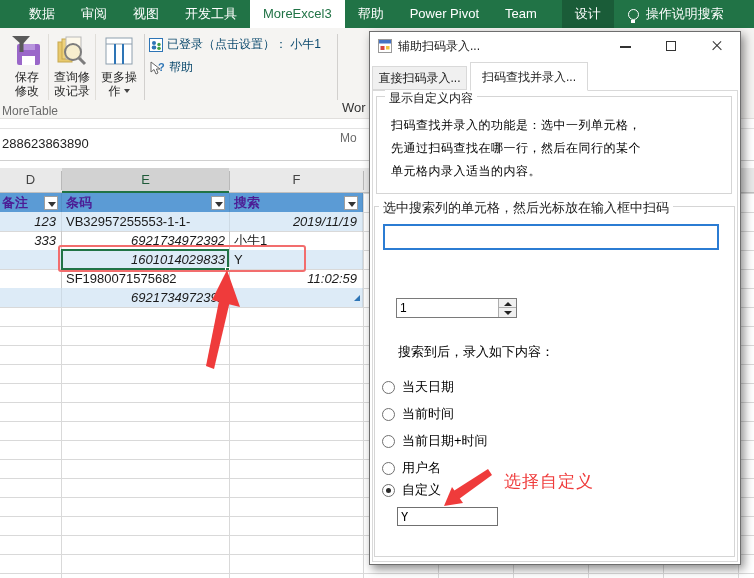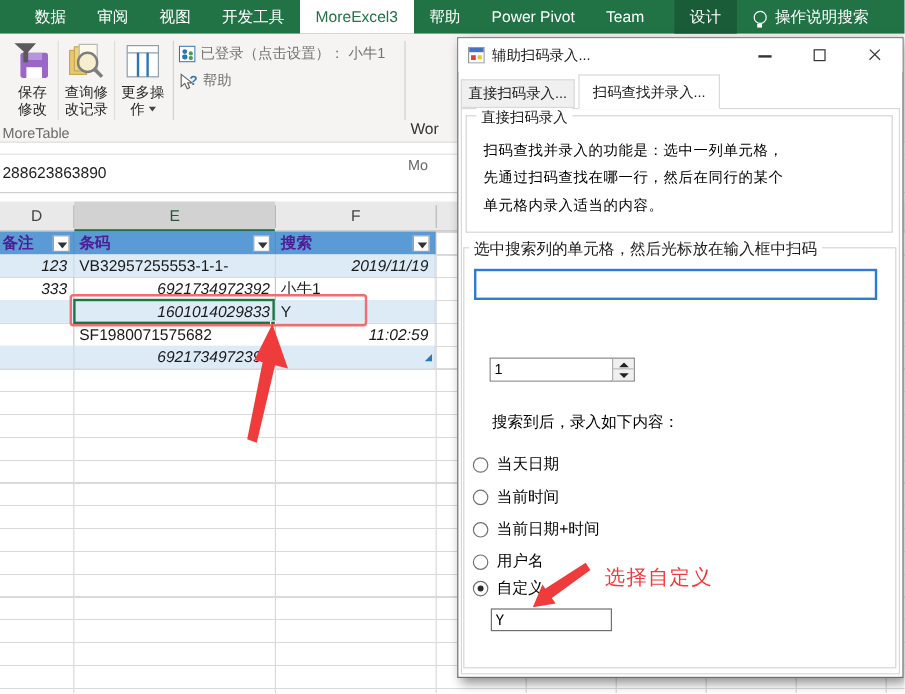--- a/index.html
+++ b/index.html
@@ -23,21 +23,21 @@
   .bulb:after { content:""; position:absolute; left:2.5px; top:10px; width:4px; height:3px; background:#fff; }
 
   
   .ribbon { position:absolute; left:0; top:28px; width:754px; height:91px; background:#f5f4f2;
     border-bottom:1px solid #e1dfdd; z-index:20; }
   .bigbtn { position:absolute; top:6px; width:44px; height:74px; text-align:center; font-size:12px; color:#262626; }
   .bigbtn .ic { display:block; margin:0 auto 2px; }
   .bigbtn .l { line-height:13px; }
   .rdiv { position:absolute; top:6px; width:1px; height:66px; background:#e0ded9; }
   .rdiv.strong { background:#d2d0ce; }
-  .smallrow { position:absolute; left:149px; display:flex; align-items:center; gap:4px; font-size:12px; color:#737373; }
+  .smallrow { position:absolute; left:149px; display:flex; align-items:center; gap:4px; font-size:12px; color:#0c4a6e; }
   .grouplabel { position:absolute; font-size:12px; color:#6a6a6a; }
   .clip1 { position:absolute; left:342px; top:72px; font-size:13px; color:#333; }
   .clip2 { position:absolute; left:340px; top:103px; font-size:12px; color:#6a6a6a; }
 
   
   .fbar-line1 { position:absolute; left:0; top:128px; width:754px; height:1px; background:#e3e3e3; z-index:3; }
   .fbar-line2 { position:absolute; left:0; top:160px; width:754px; height:1px; background:#d0d0d0; z-index:3; }
   .fvalue { position:absolute; left:2px; top:136px; font-size:13px; color:#222; z-index:3; }
 
   
@@ -64,21 +64,21 @@
     border-left:6px solid transparent; border-bottom:6px solid #2e75b6; }
 
   
   .anno { position:absolute; z-index:40; pointer-events:none; }
   .redrect { left:58px; top:245px; width:248px; height:27px; border:2px solid #f26d6d; border-radius:3px; }
   .rednote1 { left:187px; top:371px; font-size:17px; color:#ef3b3b; letter-spacing:1px; white-space:nowrap; }
   .rednote2 { left:504px; top:470px; font-size:17px; color:#ef3b3b; letter-spacing:1px; white-space:nowrap; z-index:45; }
   .arrows { left:0; top:0; width:754px; height:578px; z-index:44; }
 
   
-  .dialog { position:absolute; left:381px; top:31px; width:372px; height:534px; background:#fff;
+  .dialog { position:absolute; left:369px; top:31px; width:372px; height:534px; background:#fff;
     border:1px solid #6e6e6e; box-shadow:3px 4px 9px rgba(0,0,0,0.45); z-index:30; font-size:12px; color:#1a1a1a; }
   .dtitle { position:absolute; left:0; top:0; width:100%; height:28px; background:#fff; }
   .dtitle .txt { position:absolute; left:28px; top:0; line-height:28px; font-size:12px; }
   .dicon { position:absolute; left:8px; top:7px; }
   .winbtns { position:absolute; right:0; top:0; height:28px; display:flex; }
   .wbtn { width:46px; height:28px; position:relative; }
   .g-min { position:absolute; left:18px; top:14px; width:11px; height:1.5px; background:#333; }
   .g-max { position:absolute; left:18px; top:9px; width:10px; height:10px; border:1.2px solid #333; }
   .g-x1,.g-x2 { position:absolute; left:17px; top:13px; width:12px; height:1.4px; background:#333; }
   .g-x1 { transform:rotate(45deg); } .g-x2 { transform:rotate(-45deg); }
@@ -283,21 +283,21 @@
             <span class="g-x2"></span>
           </div>
       </div>
     </div>
 
     <div class="dtab active" style="left:100px; width:118px">扫码查找并录入...</div>
     <div class="dtab" style="left:2px; width:95px">直接扫码录入...</div>
     <div class="dpage"></div>
 
     <div class="gbox" style="left:6px; top:64px; width:356px; height:98px">
-      <div class="gbox-label" style="left:8px; top:-7px">直接扫码录入</div>
+      <div class="gbox-label" style="left:8px; top:-7px">显示自定义内容</div>
       <div class="readtext">
         <div>扫码查找并录入的功能是：选中一列单元格，</div>
         <div>先通过扫码查找在哪一行，然后在同行的某个</div>
         <div>单元格内录入适当的内容。</div>
       </div>
     </div>
 
     <div class="gbox" style="left:4px; top:174px; width:361px; height:351px">
       <div class="gbox-label" style="left:4px; top:-8px; font-size:13px">选中搜索列的单元格，然后光标放在输入框中扫码</div>
     </div>

